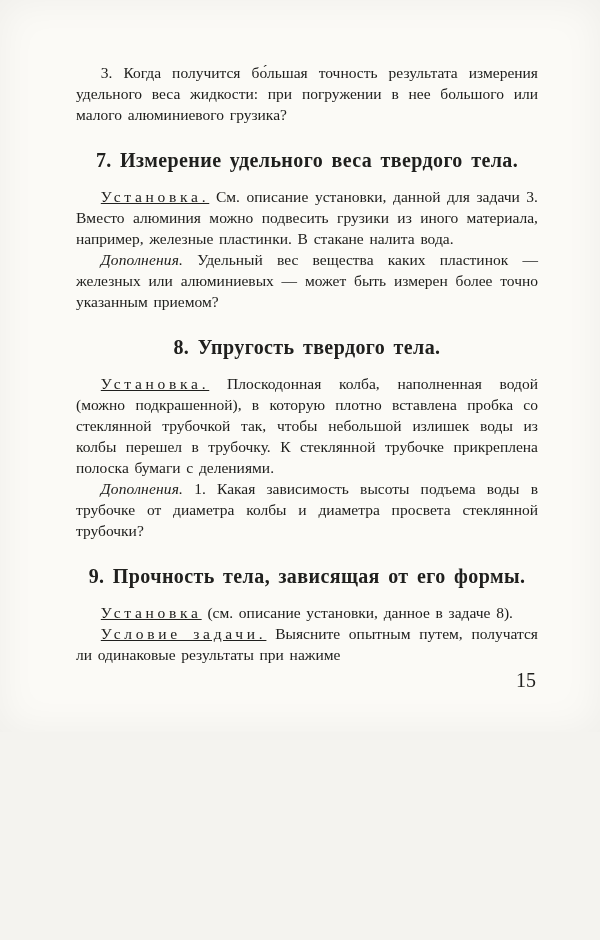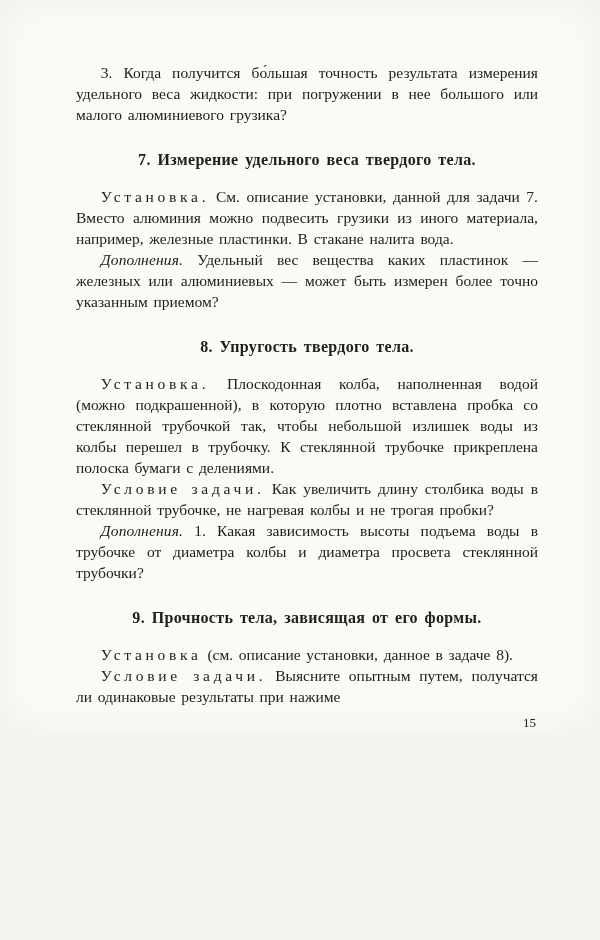--- a/index.html
+++ b/index.html
@@ -26,72 +26,69 @@
     line-height: 21px;
     text-align: justify;
   }
   p.para {
     margin: 0;
     text-indent: 1.6em;
     word-spacing: 0.12em;
   }
   .label-spaced {
     letter-spacing: 0.24em;
+    text-decoration: underline;
   }
   .label-italic {
     font-style: italic;
     letter-spacing: 0.01em;
   }
   h2.heading {
     margin: 24px 0 15px 0;
-    font-size: 16px;
+    font-size: 20px;
     line-height: 22px;
     font-weight: bold;
     text-align: center;
     text-indent: 0;
     letter-spacing: 0.02em;
     word-spacing: 0.15em;
   }
   .page-number {
     text-align: right;
-    font-size: 13px;
+    font-size: 20px;
     margin-top: 5px;
     padding-right: 2px;
   }
 </style>
 </head>
 <body>
 
 <div class="page">
   <div class="text-block">
 
     <p class="para">
       <span>3. Когда получится бо́льшая точность результата измерения удельного веса жидкости: при погружении в нее большого или малого алюминиевого грузика?</span>
     </p>
 
     <h2 class="heading">7. Измерение удельного веса твердого тела.</h2>
 
     <p class="para">
       <span class="label-spaced">Установка.</span>
-      <span>См. описание установки, данной для задачи 7. Вместо алюминия можно подвесить грузики из иного материала, например, железные пластинки. В стакане налита вода.</span>
+      <span>См. описание установки, данной для задачи 3. Вместо алюминия можно подвесить грузики из иного материала, например, железные пластинки. В стакане налита вода.</span>
     </p>
     <p class="para">
       <span class="label-italic">Дополнения.</span>
       <span>Удельный вес вещества каких пластинок — железных или алюминиевых — может быть измерен более точно указанным приемом?</span>
     </p>
 
     <h2 class="heading">8. Упругость твердого тела.</h2>
 
     <p class="para">
       <span class="label-spaced">Установка.</span>
       <span>Плоскодонная колба, наполненная водой (можно подкрашенной), в которую плотно вставлена пробка со стеклянной трубочкой так, чтобы небольшой излишек воды из колбы перешел в трубочку. К стеклянной трубочке прикреплена полоска бумаги с делениями.</span>
-    </p>
-    <p class="para">
-      <span class="label-spaced">Условие задачи.</span>
-      <span>Как увеличить длину столбика воды в стеклянной трубочке, не нагревая колбы и не трогая пробки?</span>
     </p>
     <p class="para">
       <span class="label-italic">Дополнения.</span>
       <span>1. Какая зависимость высоты подъема воды в трубочке от диаметра колбы и диаметра просвета стеклянной трубочки?</span>
     </p>
 
     <h2 class="heading">9. Прочность тела, зависящая от его формы.</h2>
 
     <p class="para">
       <span class="label-spaced">Установка</span>

